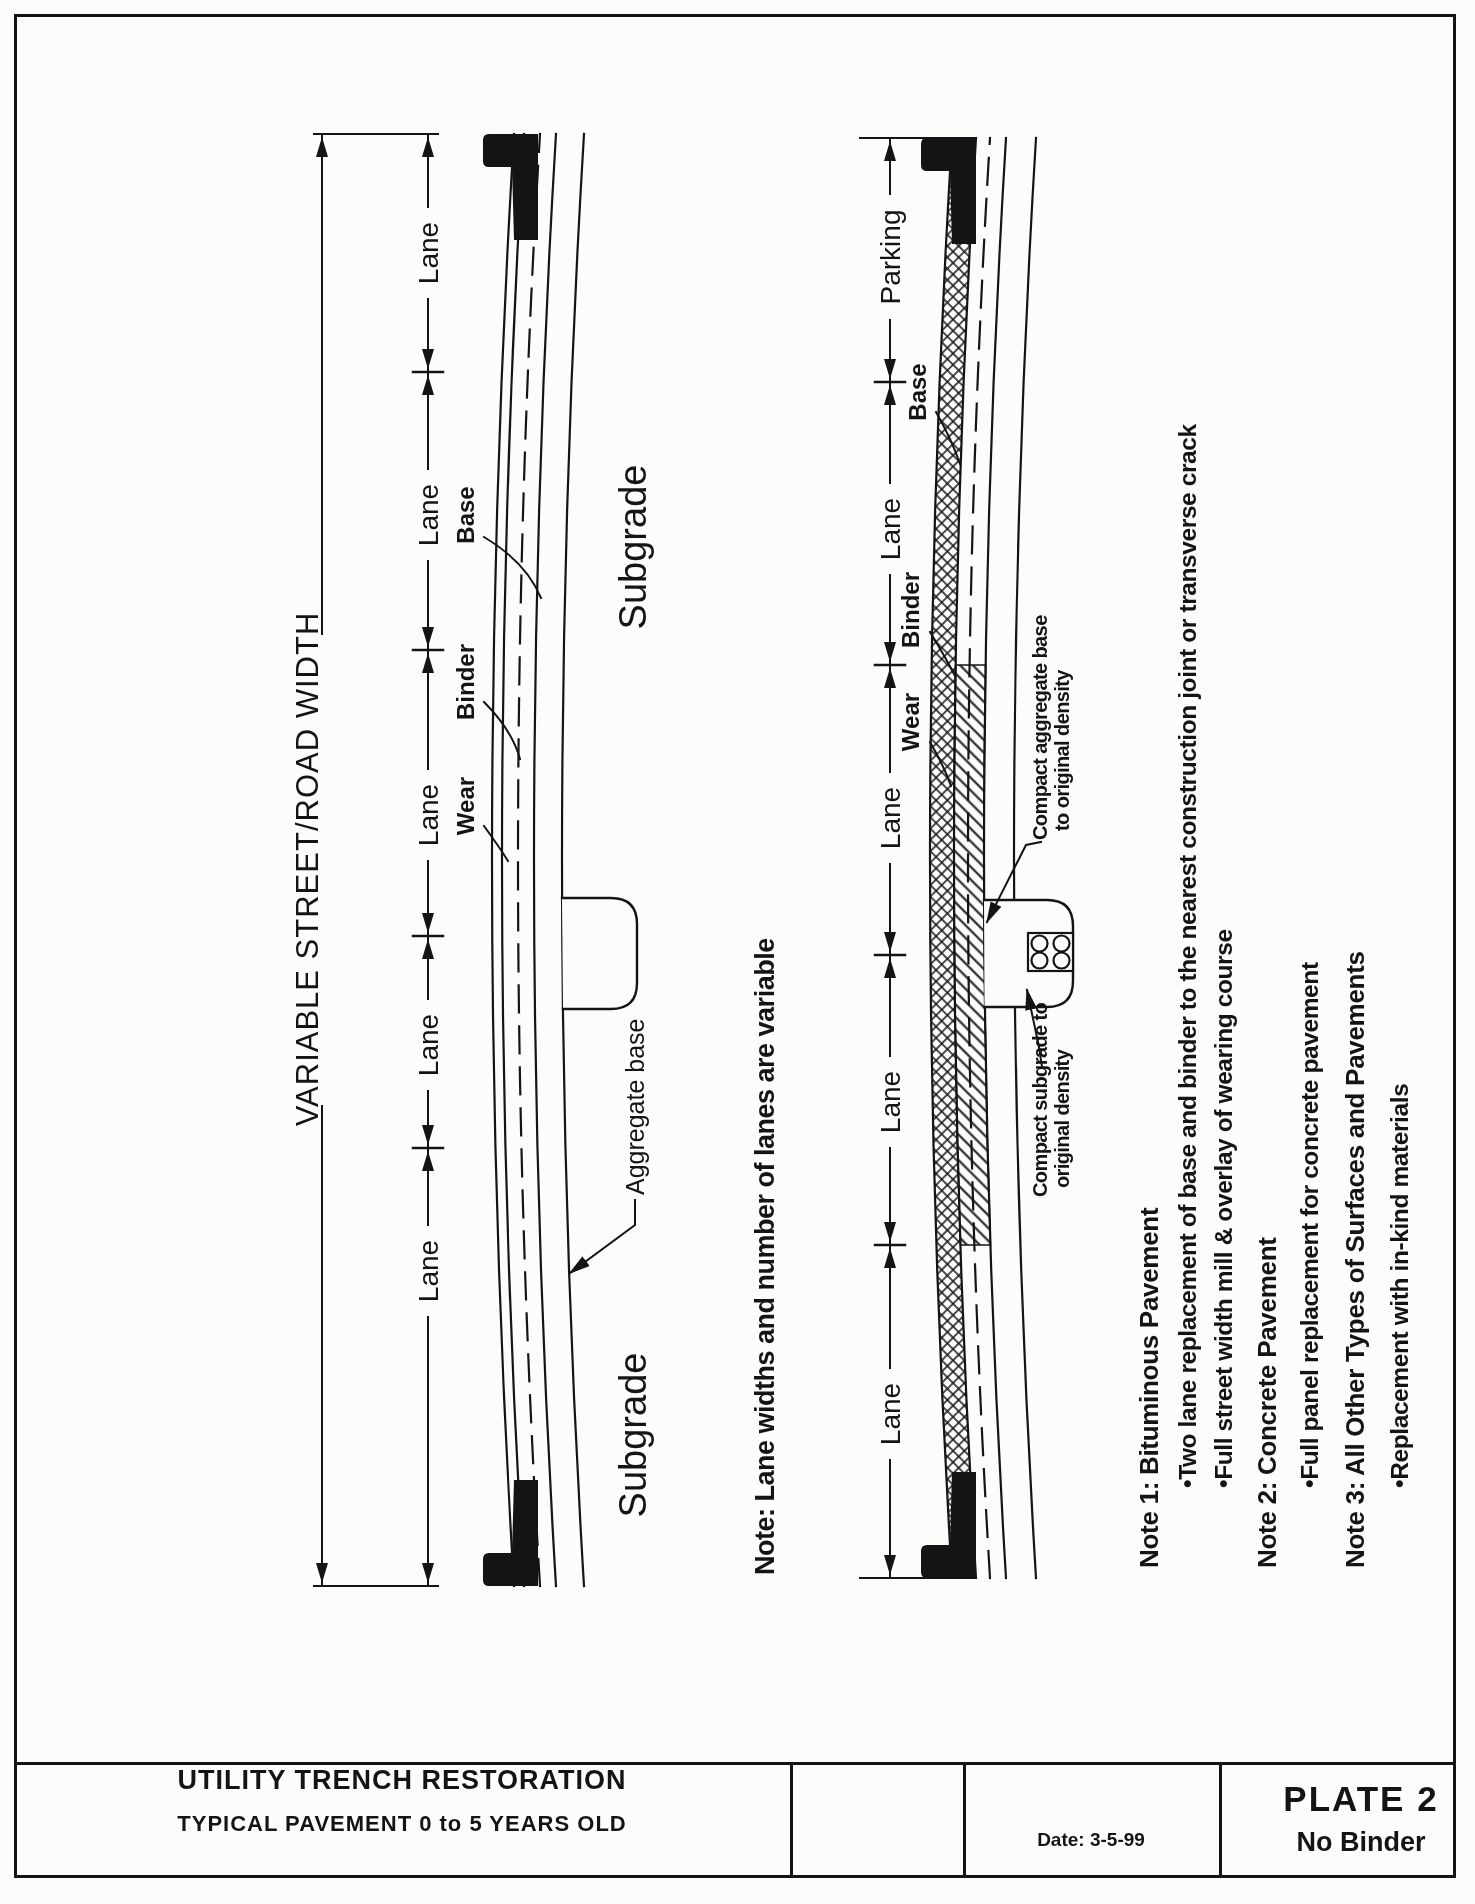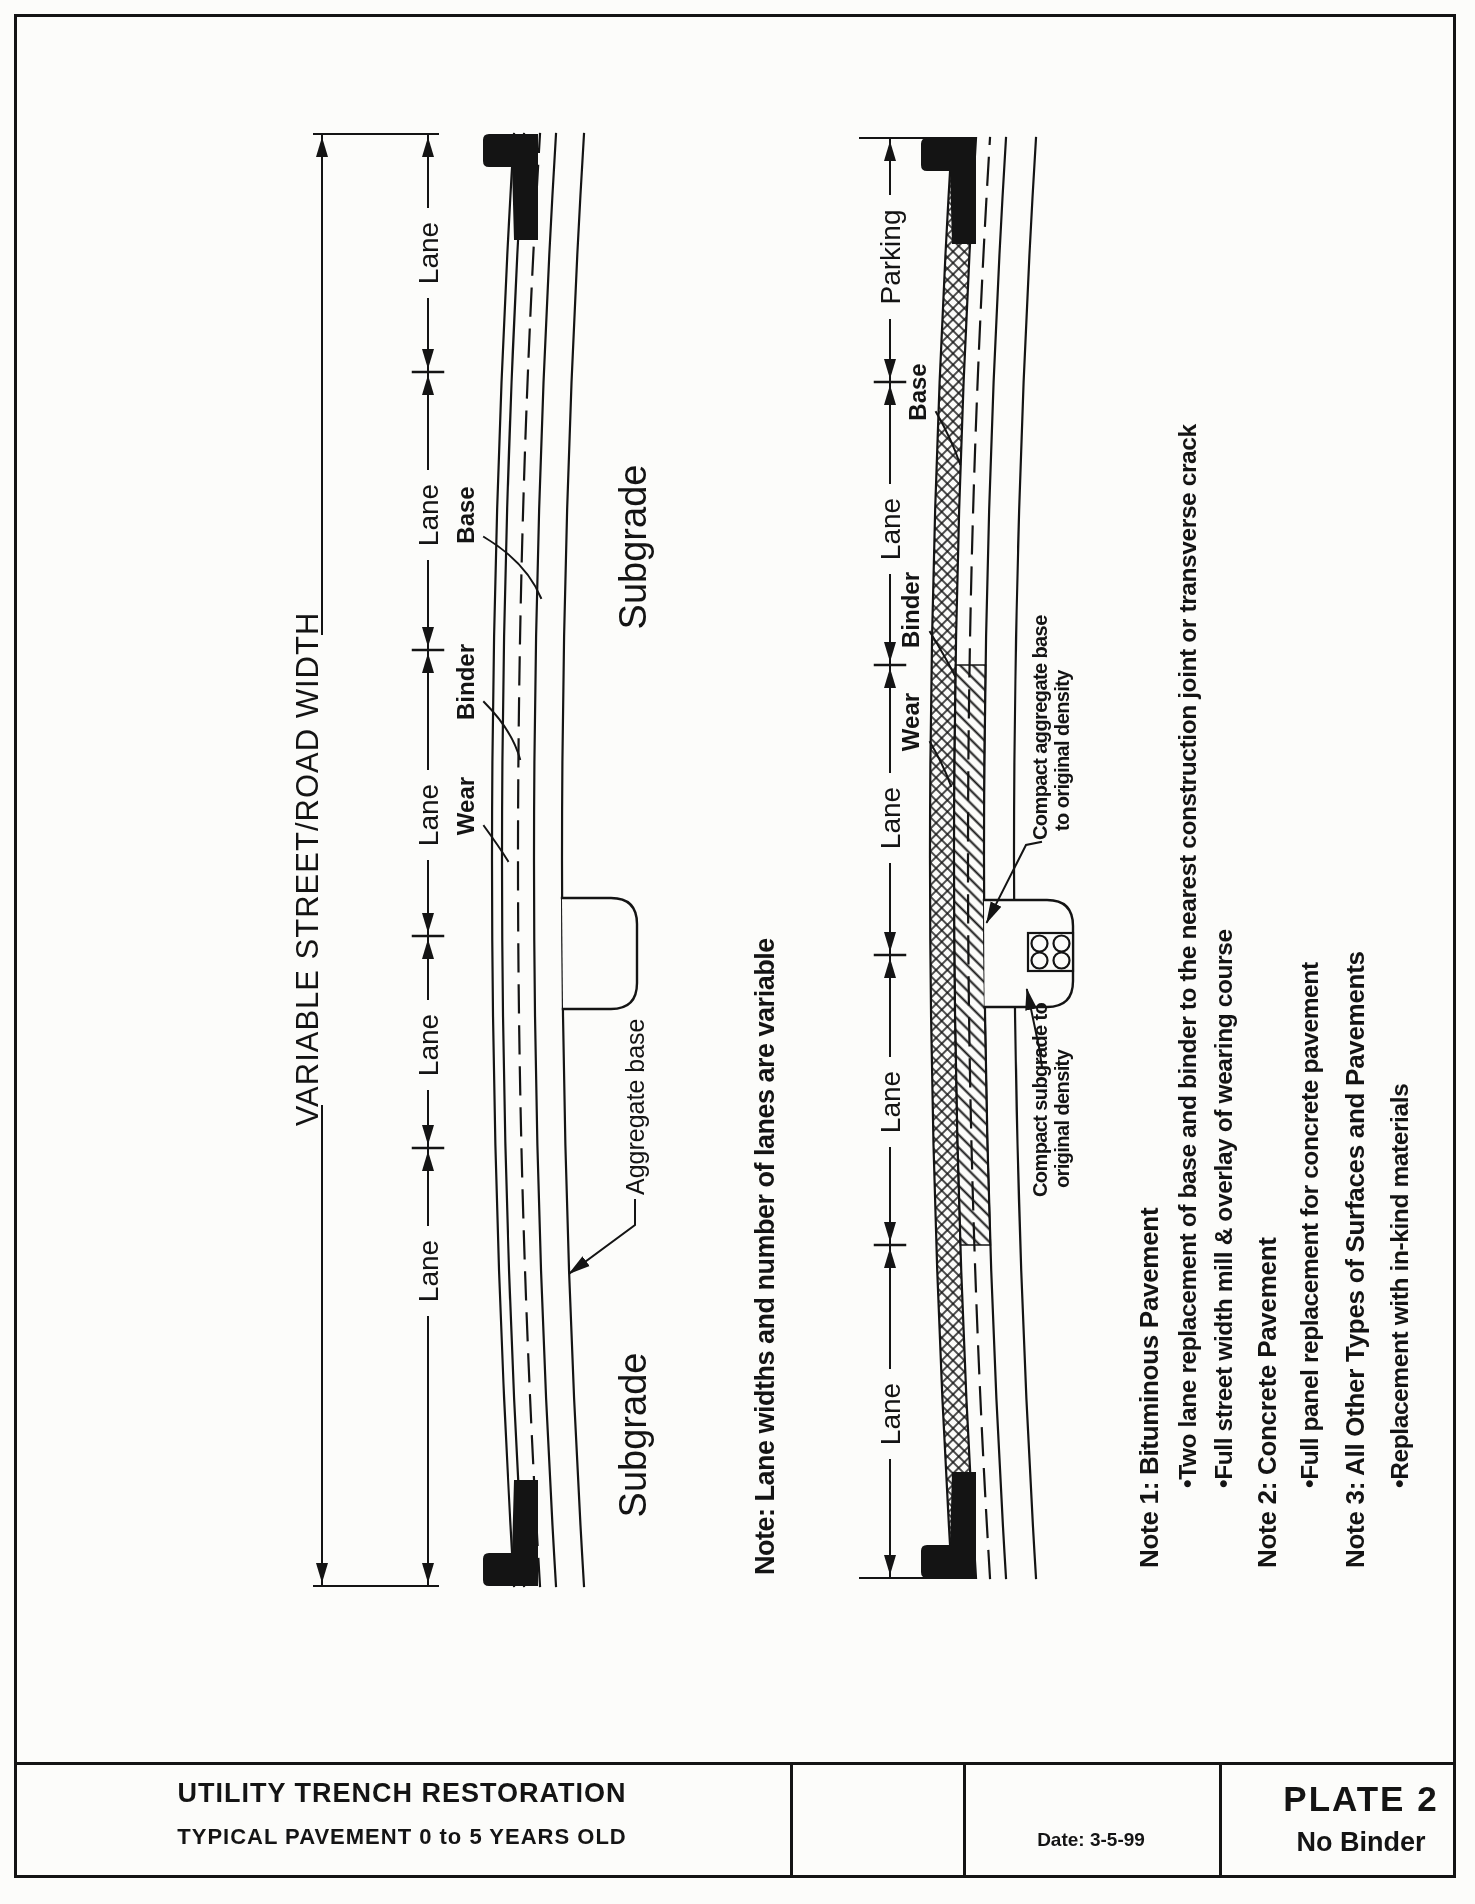--- a/index.html
+++ b/index.html
@@ -18,21 +18,21 @@
   .t-agg{font-size:25px;}
   .t-note{font-size:27px;font-weight:700;letter-spacing:-0.5px;}
   .t-cmp{font-size:20px;font-weight:700;letter-spacing:-0.6px;}
   .t-nh{font-size:26px;font-weight:700;letter-spacing:-0.3px;}
   .t-nb{font-size:24.5px;font-weight:700;letter-spacing:-0.4px;}
   
   .tb{position:absolute;left:14px;top:1762px;width:1442px;height:116px;
       border-top:3px solid #141414;box-sizing:border-box;}
   .tbv{position:absolute;top:0;height:100%;width:0;border-left:3px solid #141414;}
   .tb-cell{position:absolute;top:0;height:100%;}
-  .tb-title{left:0;width:776px;text-align:center;padding-top:13px;}
+  .tb-title{left:0;width:776px;text-align:center;}
   .tb-title .l1{font-size:27px;font-weight:700;letter-spacing:1px;}
   .tb-title .l2{font-size:22px;font-weight:700;letter-spacing:1px;margin-top:15px;}
   .tb-date{left:949px;width:256px;text-align:center;}
   .tb-date .dt{font-size:19px;font-weight:700;margin-top:64px;}
   .tb-plate{left:1205px;width:284px;text-align:center;}
   .tb-plate .pl{font-size:35px;font-weight:700;letter-spacing:2px;margin-top:14px;}
   .tb-plate .sc{font-size:27px;font-weight:700;margin-top:8px;}
 </style>
 </head>
 <body>

